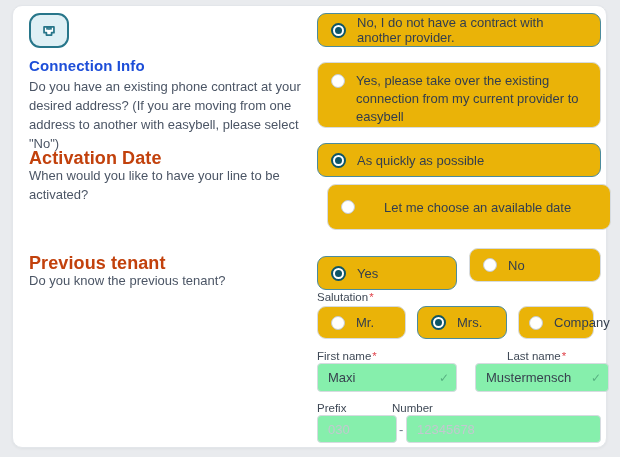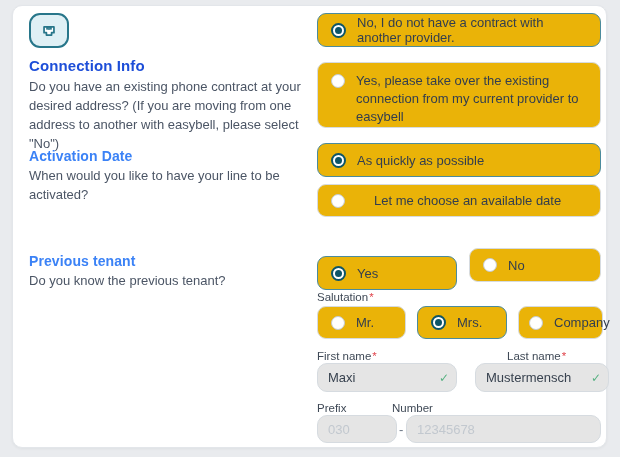--- a/index.html
+++ b/index.html
@@ -17,21 +17,21 @@
     box-sizing:border-box;
   }
   .left-col{position:absolute;left:16px;top:0;width:276px;height:100%;}
   .right-col{position:absolute;left:304px;top:0;width:284px;height:100%;}
 
   .icon-box{
     position:absolute;left:0;top:7px;width:40px;height:35px;
     background:#dff0f5;border:2.5px solid #27768a;border-radius:11px;
     display:flex;align-items:center;justify-content:center;box-sizing:border-box;
   }
-  .sec-title{position:absolute;left:0;font-size:14px;font-weight:bold;color:#3b82f6;letter-spacing:.1px;}
+  .sec-title{position:absolute;left:0;font-size:18px;font-weight:bold;color:#c2410c;letter-spacing:.1px;}
   .sec-title.teal{color:#1d4ed8;font-size:15px;}
   .sec-desc{position:absolute;left:0;font-size:13px;line-height:19px;color:#4b5565;width:276px;}
 
   .opt{
     position:absolute;box-sizing:border-box;
     display:flex;align-items:center;gap:11px;padding:0 13px;
     border:1px solid #d6dbe0;border-radius:9px;background:#eab308;
     font-size:13px;color:#333e4e;cursor:pointer;
   }
   .opt.sel{border:1.5px solid #4b8b9d;}
@@ -45,21 +45,21 @@
   .sel .radio::after{
     content:"";position:absolute;left:50%;top:50%;width:7px;height:7px;
     margin:-3.5px 0 0 -3.5px;border-radius:50%;background:#0d5568;
   }
 
   .fld-label{position:absolute;font-size:11.5px;color:#3f4956;}
   .req{color:#e0474e;margin-left:1px;}
   .inp-wrap{position:absolute;box-sizing:border-box;}
   .inp{
     width:100%;height:100%;box-sizing:border-box;
-    border:1px solid #d6dbe0;border-radius:10px;background:#e5e5e5;
+    border:1px solid #d6dbe0;border-radius:4px;background:#86efac;
     font-family:"Liberation Sans","DejaVu Sans",sans-serif;
     font-size:13px;color:#38424f;padding:0 22px 0 10px;outline:none;
   }
   .inp.ph{padding:0 10px;}
   .inp::placeholder{color:#c2c8cf;}
   .check{
     position:absolute;right:8px;top:50%;transform:translateY(-50%);
     color:#57b181;font-size:12px;font-weight:bold;pointer-events:none;
   }
   .dash{position:absolute;font-size:13px;color:#6b7684;}
@@ -95,21 +95,21 @@
     </div>
     <div class="opt top" style="left:0;top:56px;width:284px;height:66px;">
       <span class="radio"></span>
       <span>Yes, please take over the existing connection from my current provider to easybell</span>
     </div>
 
     <div class="opt sel" style="left:0;top:137px;width:284px;height:34px;">
       <span class="radio"></span>
       <span>As quickly as possible</span>
     </div>
-    <div class="opt" style="left:0;top:178px;width:284px;height:33px;gap:29px;">
+    <div class="opt" style="left:10px;top:178px;width:284px;height:46px;gap:29px;">
       <span class="radio"></span>
       <span>Let me choose an available date</span>
     </div>
 
     <div class="opt sel" style="left:0;top:242px;width:140px;height:34px;margin-top:8px;">
       <span class="radio"></span>
       <span>Yes</span>
     </div>
     <div class="opt" style="left:152px;top:242px;width:132px;height:34px;">
       <span class="radio"></span>
@@ -118,21 +118,21 @@
 
     <div class="fld-label" style="left:0;top:285px;"><span>Salutation</span><span class="req">*</span></div>
     <div class="opt" style="left:0;top:300px;width:89px;height:33px;">
       <span class="radio"></span>
       <span>Mr.</span>
     </div>
     <div class="opt sel" style="left:100px;top:300px;width:90px;height:33px;">
       <span class="radio"></span>
       <span>Mrs.</span>
     </div>
-    <div class="opt" style="left:201px;top:300px;width:85px;height:33px;padding:0 10px;">
+    <div class="opt" style="left:201px;top:300px;width:76px;height:33px;padding:0 10px;">
       <span class="radio"></span>
       <span>Company</span>
     </div>
 
     <div class="fld-label" style="left:0;top:344px;"><span>First name</span><span class="req">*</span></div>
     <div class="fld-label" style="left:150px;top:344px;margin-left:40px;"><span>Last name</span><span class="req">*</span></div>
 
     <div class="inp-wrap" style="left:0;top:357px;width:140px;height:29px;">
       <input class="inp" type="text" value="Maxi" style="">
       <span class="check">✓</span>

